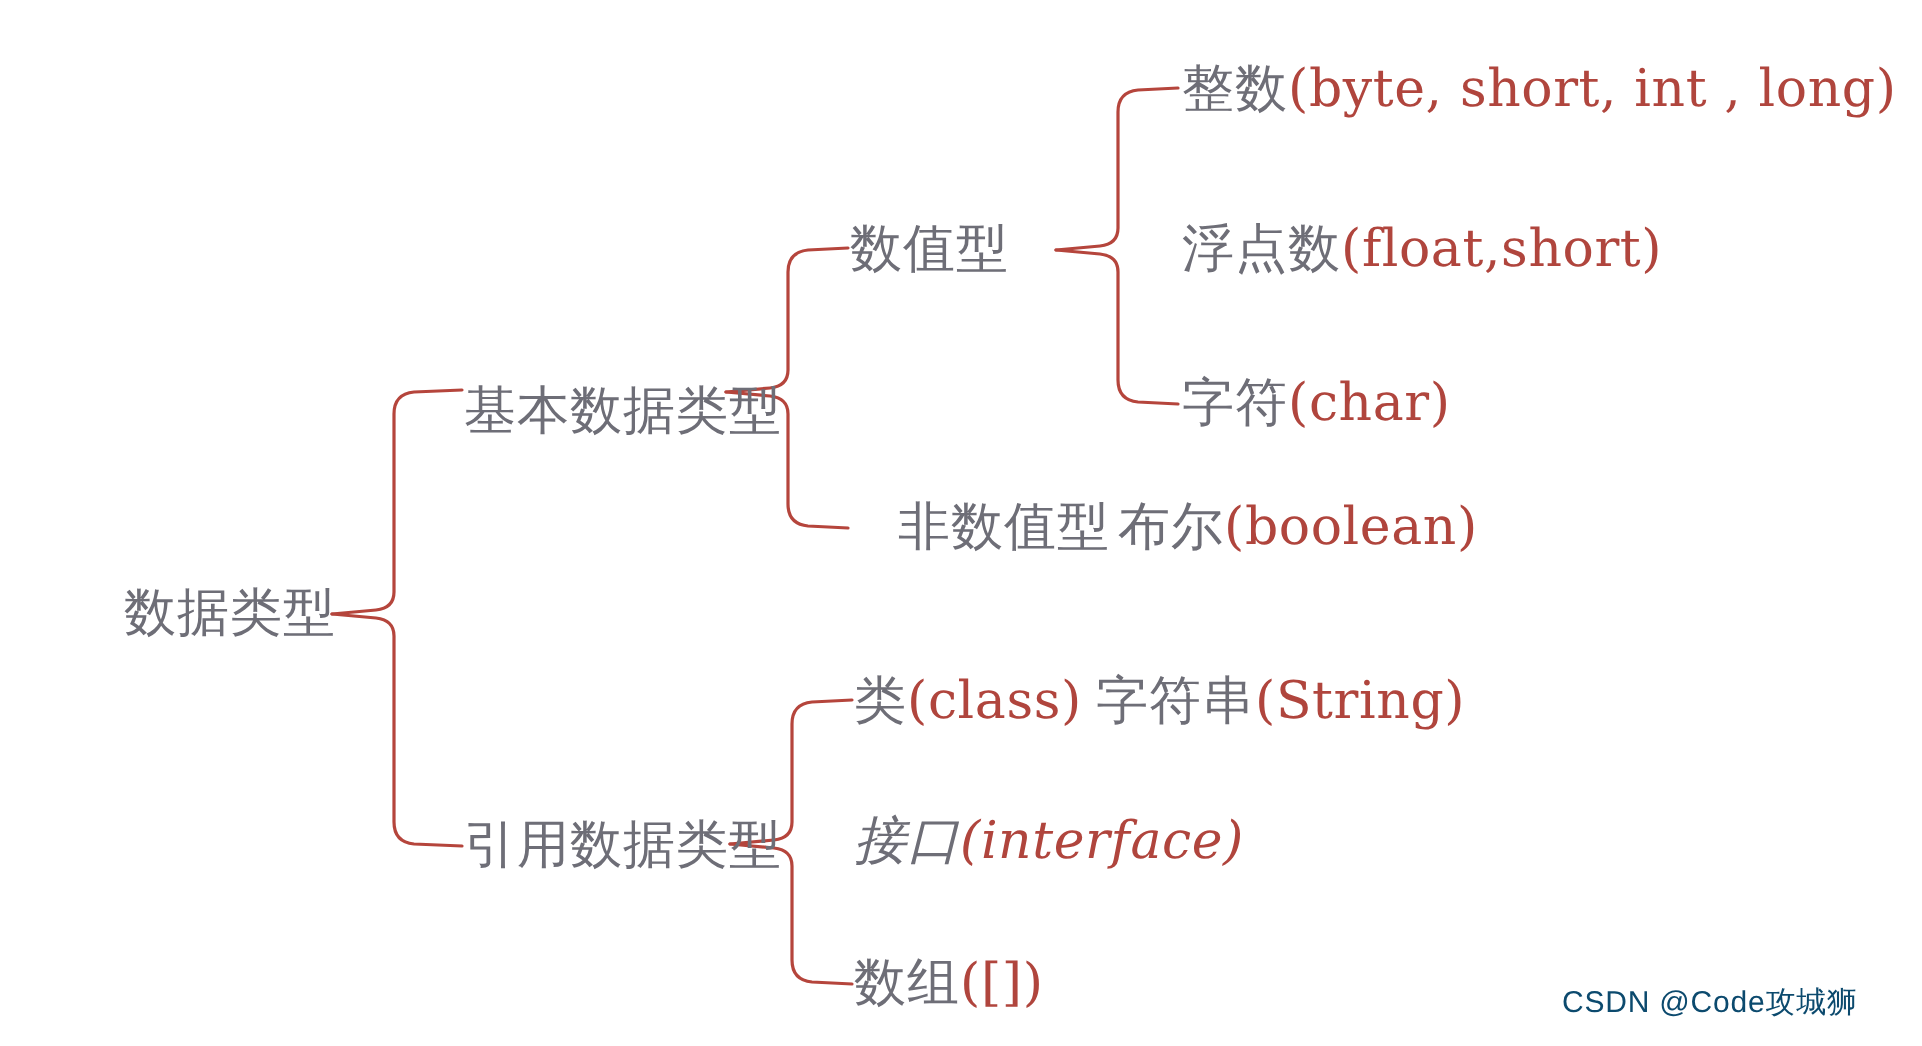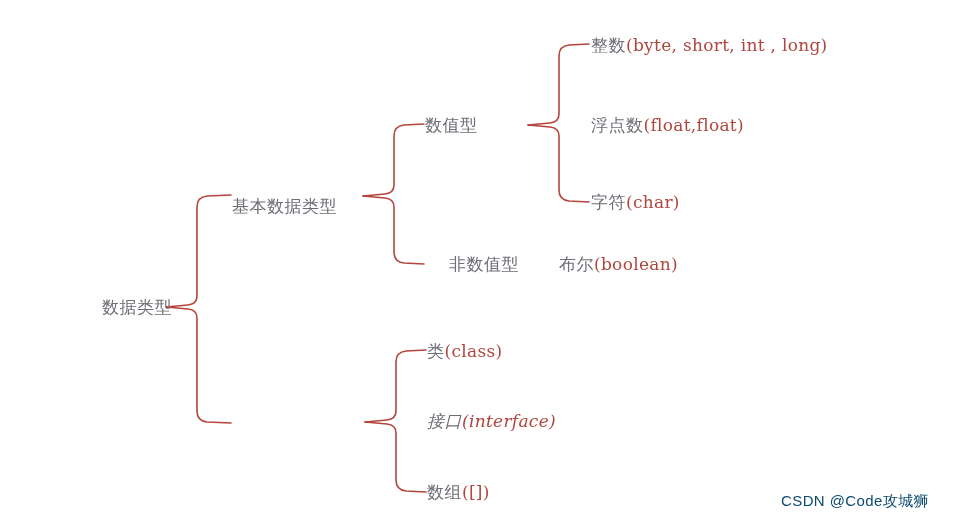--- a/index.html
+++ b/index.html
@@ -19,21 +19,21 @@
     position: absolute;
     left: 0;
     top: 0;
     width: 961px;
     height: 523px;
     pointer-events: none;
   }
   .node {
     position: absolute;
     white-space: nowrap;
-    font-size: 17px;
+    font-size: 26px;
     line-height: 1;
     color: #6e6e77;
     letter-spacing: 0.5px;
     transform: translateY(-50%);
   }
   .node .code {
     color: #b0453d;
     font-family: "DejaVu Serif", "Liberation Serif", serif;
     letter-spacing: 0.3px;
   }
@@ -120,57 +120,63 @@
         M 365 422
         L 387 424
         Q 396 425 396 433
         L 396 480
         Q 396 490 406 491
         L 426 492
       "></path>
     </g>
   </svg>
 
-  <div class="node" style="left:62px; top:307px;margin-left:40px;">
+  <div class="node" style="left:62px; top:307px;">
     <span>数据类型</span>
   </div>
 
   <div class="node" style="left:232px; top:196px;margin-top:10px;">
     <span>基本数据类型</span>
   </div>
 
+  <div class="node" style="left:232px; top:423px;">
+    <span>引用数据类型</span>
+  </div>
 
   <div class="node" style="left:425px; top:125px;">
     <span>数值型</span>
   </div>
 
   <div class="node" style="left:425px; top:264px;margin-left:24px;">
     <span>非数值型</span>
   </div>
 
   <div class="node sibling" style="left:559px; top:264px;text-align:center;">
     <span>布尔</span><span class="code">(boolean)</span>
   </div>
 
   <div class="node" style="left:591px; top:45px;">
     <span>整数</span><span class="code">(byte, short, int , long)</span>
   </div>
 
   <div class="node" style="left:591px; top:125px;">
-    <span>浮点数</span><span class="code">(float,float)</span>
+    <span>浮点数</span><span class="code">(float,short)</span>
   </div>
 
   <div class="node" style="left:591px; top:202px;">
     <span>字符</span><span class="code">(char)</span>
   </div>
 
   <div class="node" style="left:427px; top:351px;">
     <span>类</span><span class="code">(class)</span>
   </div>
 
+  <div class="node sibling" style="left:548px; top:351px;">
+    <span>字符串</span><span class="code">(String)</span>
+  </div>
 
   <div class="node" style="left:427px; top:421px;font-style:italic;">
     <span>接口</span><span class="code">(interface)</span>
   </div>
 
   <div class="node" style="left:427px; top:492px;">
     <span>数组</span><span class="code">([])</span>
   </div>
 
   <div class="watermark" style="left:781px; top:492px;">CSDN @Code攻城狮</div>

